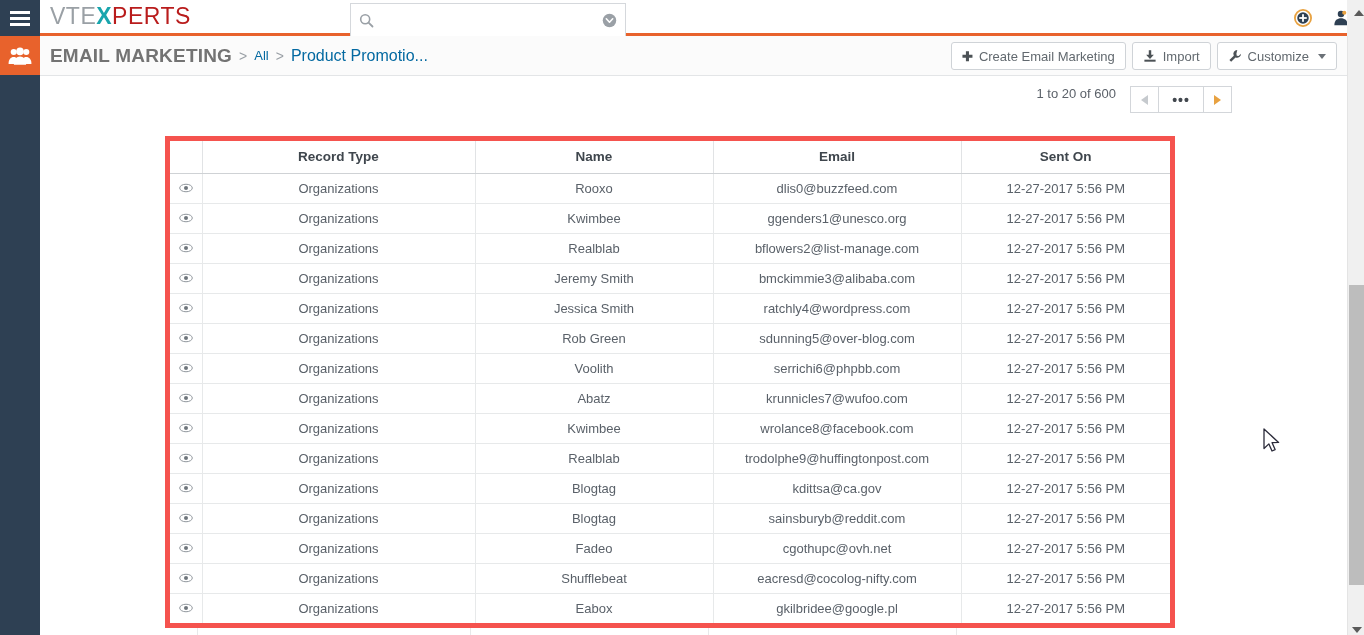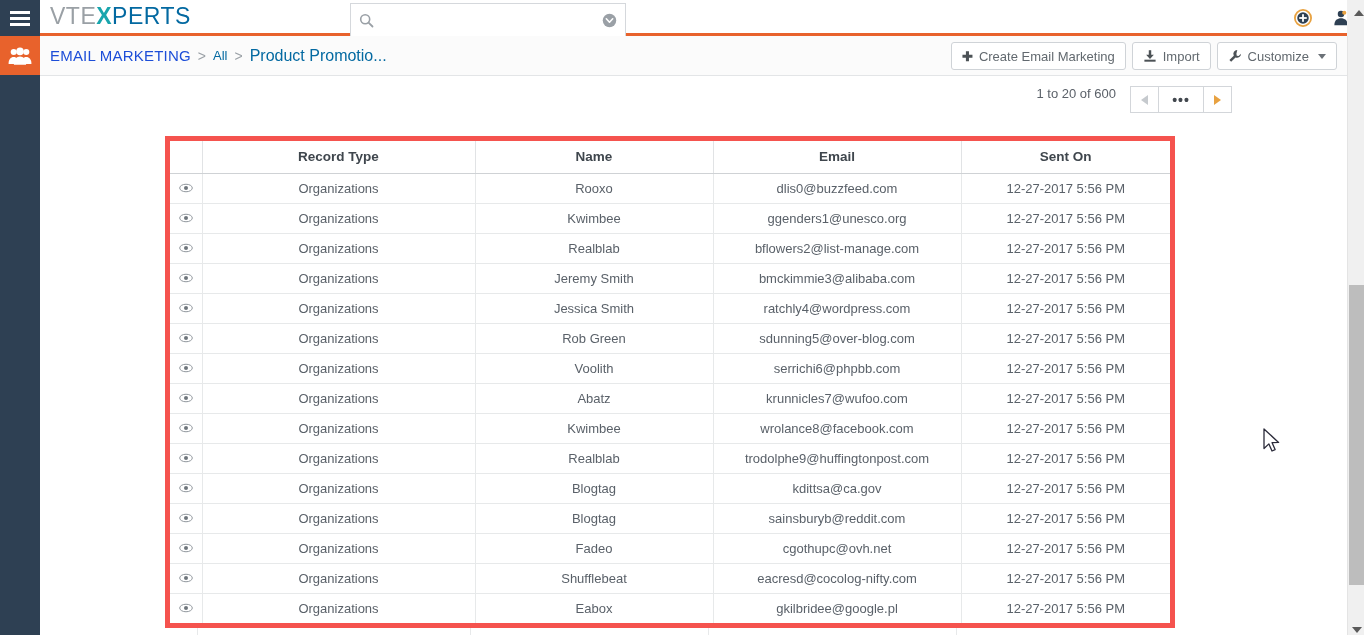--- a/index.html
+++ b/index.html
@@ -32,21 +32,21 @@
     margin-left: 10px;
     font-size: 23px;
     letter-spacing: 0.5px;
     font-weight: 400;
     color: #8d9296;
     display: flex; align-items: center;
     font-family: "Liberation Sans", sans-serif;
   }
   .brand .x { color: #19a5ad; font-weight: 700; }
   .brand .p1 { color: #9aa0a5; }
-  .brand .p2 { color: #0369a1; }
+  .brand .p2 { color: #b91c1c; }
 
   .searchwrap {
     position: absolute; left: 350px; top: 3px;
     width: 276px; height: 29px;
     border: 1px solid #d5d8dc;
     background: #fff;
     display: flex; align-items: center;
     padding: 16px 8px;
   }
   .searchwrap svg { flex: 0 0 auto; }
@@ -90,22 +90,22 @@
 
   .modheader {
     position: relative;
     height: 40px;
     border-bottom: 1px solid #e3e5e7;
     background: #fbfbfb;
     display: flex; align-items: center;
     padding-left: 10px;
   }
   .crumb-main {
-    font-size: 15px; font-weight: 400;
-    color: #1d4ed8;
+    font-size: 19px; font-weight: 700;
+    color: #737373;
     letter-spacing: 0.2px;
     font-family: "Liberation Sans", sans-serif;
     white-space: nowrap;
     cursor: pointer;
   }
   .crumb-sep { color: #9aa0a6; font-size: 14px; margin: 0 7px; }
   .crumb-link { font-size: 13px; color: #0369a1; cursor: pointer; }
   .crumb-cur { font-size: 16px; color: #0369a1; cursor: pointer; }
 
   .actions {

